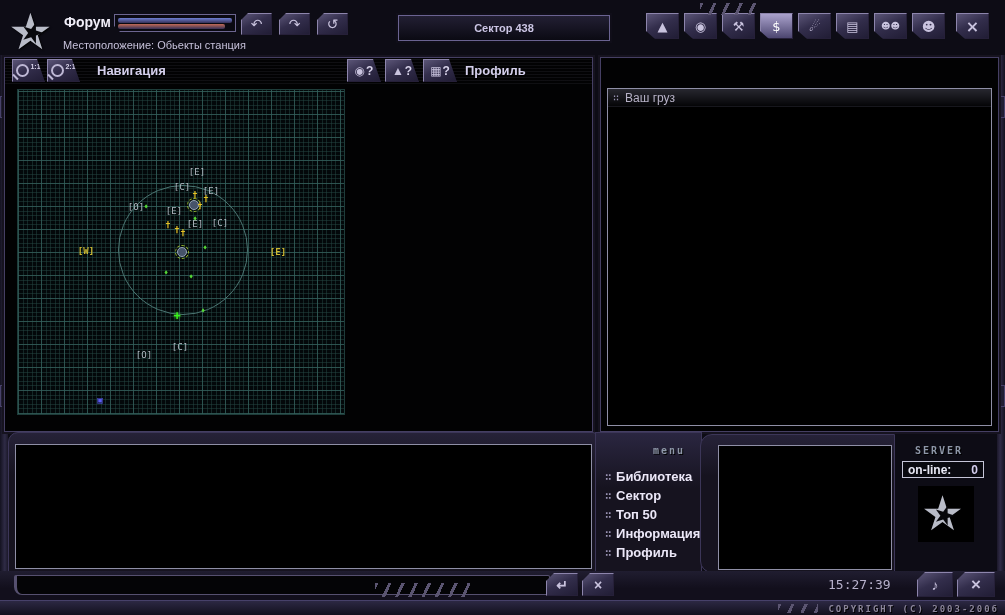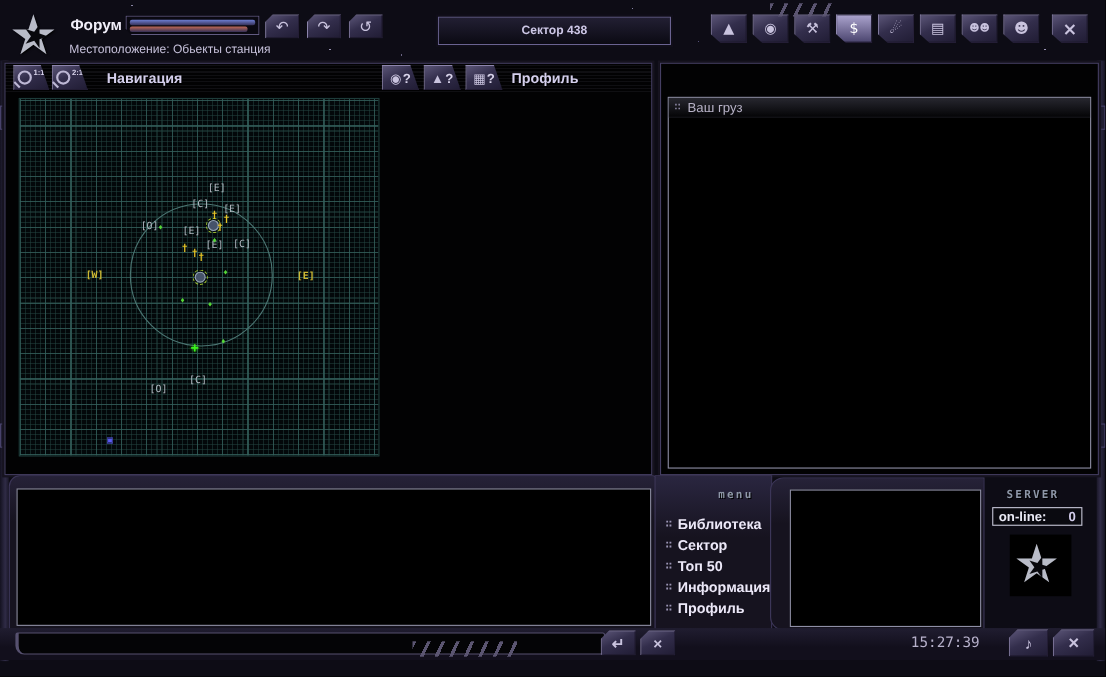--- a/index.html
+++ b/index.html
@@ -342,14 +342,18 @@
     <div class="slash-deco" style="left:375px;top:12px;width:95px;height:14px"></div>
     <div class="time">15:27:39</div>
     <div class="chrome-btn sb-btn music-btn">
         <span>♪</span>
       </div>
     <div class="chrome-btn sb-btn close-btn">
         <span>×</span>
       </div>
   </div>
 
+  <div class="footer">
+    <div class="slash-deco" style="position:static;width:40px;height:9px;margin-right:10px"></div>
+    <div class="copyright">COPYRIGHT (C) 2003-2006</div>
+  </div>
 
 </div>
 
 </body></html>

